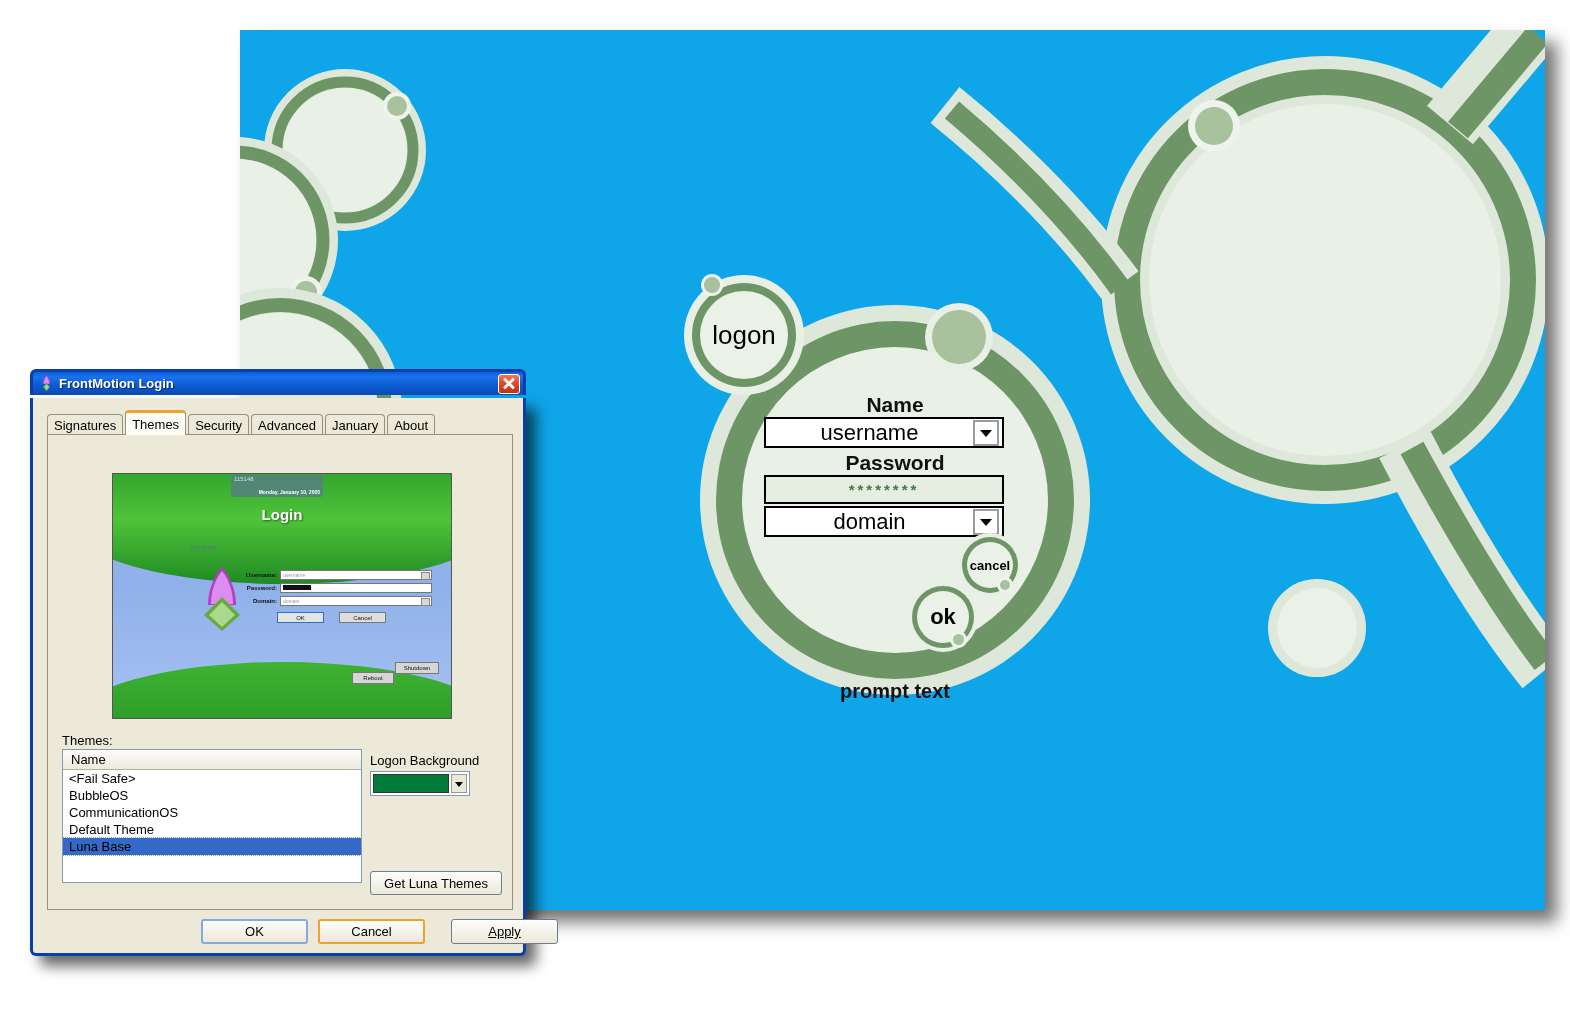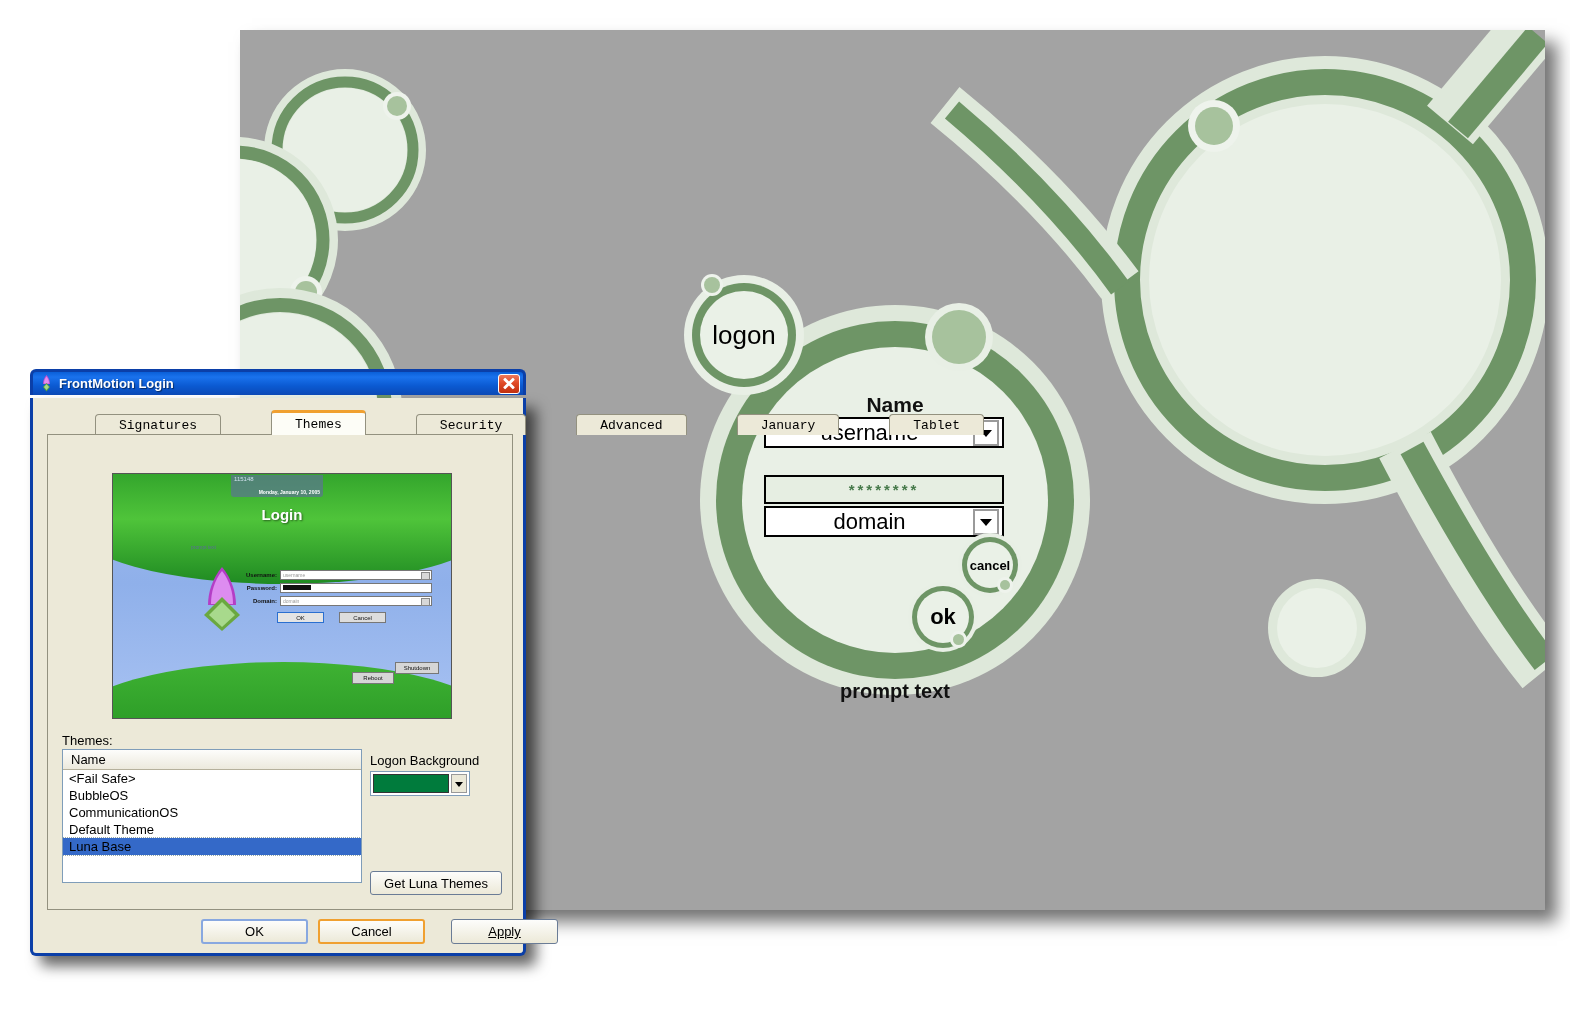--- a/index.html
+++ b/index.html
@@ -4,21 +4,21 @@
 <style>
   html,body{margin:0;padding:0;background:#ffffff;}
   body{
     width:1570px;height:1013px;position:relative;overflow:hidden;
     font-family:"Liberation Sans", sans-serif;
   }
 
   
   #backdrop{
     position:absolute;left:240px;top:30px;width:1305px;height:880px;
-    background:#a3a3a3;overflow:hidden;
+    background:#0ea5e9;overflow:hidden;
     box-shadow:12px 12px 16px rgba(0,0,0,.55);
   }
   #bgart{position:absolute;left:0;top:0;width:1305px;height:880px;}
 
   
   #logincluster{position:absolute;left:460px;top:255px;width:390px;height:420px;}
 
   .ringhalo{position:absolute;border-radius:50%;background:#dee8da;}
   .ringmid{position:absolute;border-radius:50%;background:#6e9566;}
   .ringhole{position:absolute;border-radius:50%;background:#e9f0e6;}
@@ -96,26 +96,25 @@
   #closebtn:before,#closebtn:after{
     content:"";position:absolute;left:50%;top:50%;width:14px;height:3px;
     background:#fff;margin-left:-7px;margin-top:-1.5px;border-radius:1px;
   }
   #closebtn:before{transform:rotate(45deg);}
   #closebtn:after{transform:rotate(-45deg);}
 
   
   #tabstrip{position:absolute;left:14px;top:12px;display:flex;align-items:flex-end;height:25px;}
   .tab{
-    height:21px;padding:0 23px;margin-right:2px;box-sizing:border-box;
+    height:21px;padding:0 6px;margin-right:2px;box-sizing:border-box;
     background:#ece9d8;border:1px solid #93917f;border-bottom:none;
     border-radius:4px 4px 0 0;font-size:13px;color:#000;
     display:flex;align-items:center;cursor:pointer;
-    font-family:Liberation Mono, monospace;
-    margin-left:48px;
+    font-family:Liberation Sans, sans-serif;
   }
   .tab.active{
     background:#fdfdf7;height:25px;border-top:3px solid #f0a030;
     padding-top:1px;position:relative;z-index:3;
   }
   #tabpage{
     position:absolute;left:14px;top:36px;width:466px;height:476px;
     background:#ece9d8;border:1px solid #93917f;box-sizing:border-box;
   }
 
@@ -292,20 +291,21 @@
       <div class="halo"></div>
       <div class="core" style="left:7px;top:7px;width:54px;height:54px;background:#a7c29d;"></div>
     </div>
 
     <div class="fieldlabel" style="top:108px;">Name</div>
     <div class="fieldbox" style="left:64px;top:132px;width:240px;height:31px;">
       <span class="fieldtext">username</span>
       <span class="arrowbtn"></span>
     </div>
 
+    <div class="fieldlabel" style="top:166px;">Password</div>
     <div class="fieldbox passbox" style="left:64px;top:190px;width:240px;height:29px;">
       <span class="fieldtext pass">********</span>
     </div>
 
     <div class="fieldbox" style="left:64px;top:221px;width:240px;height:31px;">
       <span class="fieldtext">domain</span>
       <span class="arrowbtn"></span>
     </div>
 
     <div class="bub" style="left:258px;top:248px;width:64px;height:64px;">
@@ -345,21 +345,21 @@
     <span id="titletext">FrontMotion Login</span>
     <span id="closebtn"></span>
   </div>
 
   <div id="tabstrip">
     <div class="tab">Signatures</div>
     <div class="tab active">Themes</div>
     <div class="tab">Security</div>
     <div class="tab">Advanced</div>
     <div class="tab">January</div>
-    <div class="tab">Tablet</div>
+    <div class="tab">About</div>
   </div>
 
   <div id="tabpage">
 
     <div id="preview">
       <div id="pvTopBand"></div>
       <div id="pvGreenBand"></div>
       <div id="pvClock">
         <span id="pvClockNum">115148</span>
         <span id="pvClockDate">Monday, January 10, 2005</span>

